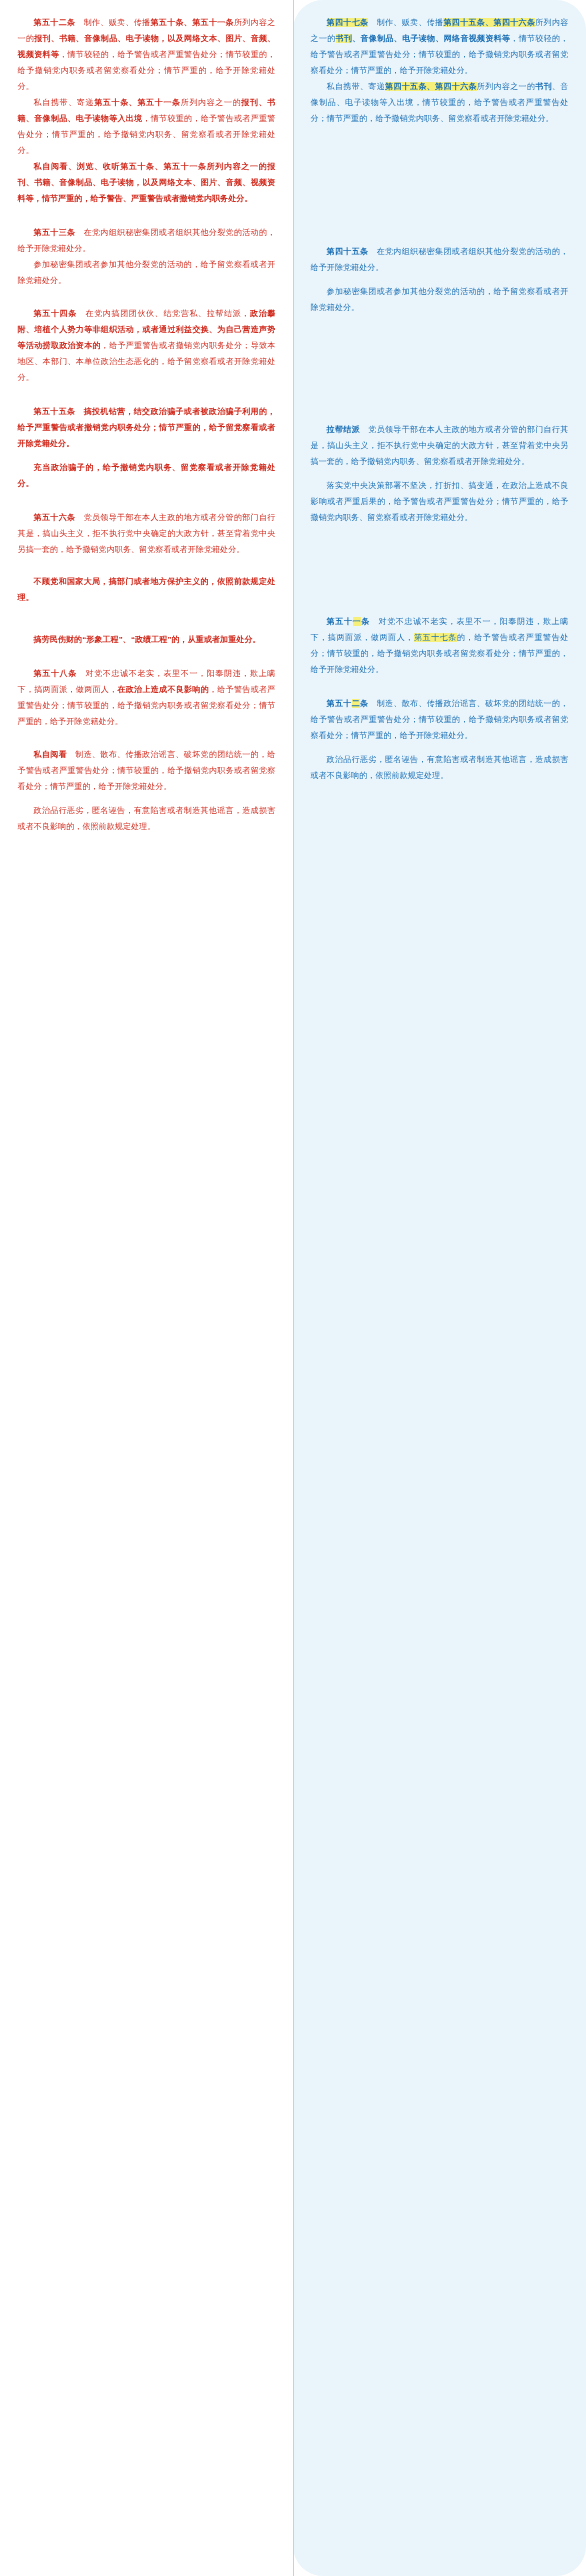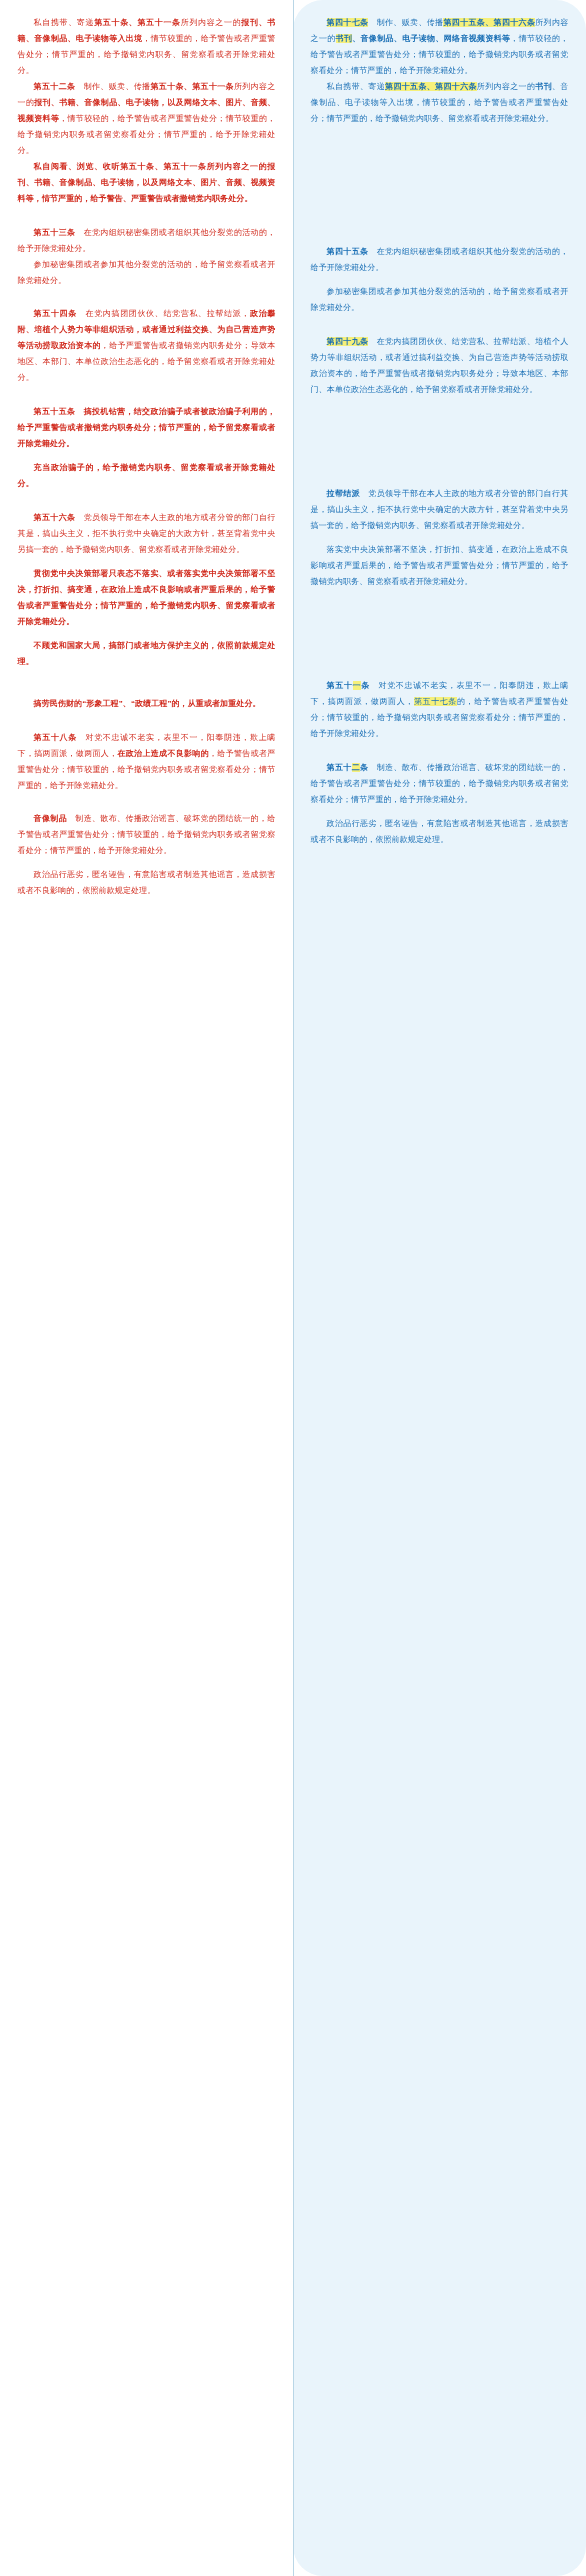--- a/index.html
+++ b/index.html
@@ -62,60 +62,58 @@
   .art {
     font-weight: bold;
   }
 </style>
 </head>
 <body>
 
 <div class="doc">
 
   <div class="col col-left" id="left-col">
+      <p class="para indent"><span class="art">第五十二条</span><span>　制作、贩卖、传播</span><span class="art">第五十条、第五十一条</span><span>所列内容之一的</span><span class="art">报刊、书籍、音像制品、电子读物，以及网络文本、图片、音频、视频资料等</span><span>，情节较轻的，给予警告或者严重警告处分；情节较重的，给予撤销党内职务或者留党察看处分；情节严重的，给予开除党籍处分。</span></p>
       <p class="para indent"><span>私自携带、寄递</span><span class="art">第五十条、第五十一条</span><span>所列内容之一的</span><span class="art">报刊、书籍、音像制品、电子读物等入出境</span><span>，情节较重的，给予警告或者严重警告处分；情节严重的，给予撤销党内职务、留党察看或者开除党籍处分。</span></p>
-      <p class="para indent"><span class="art">第五十二条</span><span>　制作、贩卖、传播</span><span class="art">第五十条、第五十一条</span><span>所列内容之一的</span><span class="art">报刊、书籍、音像制品、电子读物，以及网络文本、图片、音频、视频资料等</span><span>，情节较轻的，给予警告或者严重警告处分；情节较重的，给予撤销党内职务或者留党察看处分；情节严重的，给予开除党籍处分。</span></p>
       <p class="para indent"><span class="art">私自阅看、浏览、收听第五十条、第五十一条所列内容之一的报刊、书籍、音像制品、电子读物，以及网络文本、图片、音频、视频资料等，情节严重的，给予警告、严重警告或者撤销党内职务处分。</span></p>
       <div class="spacer-m"></div>
       <p class="para indent"><span class="art">第五十三条</span><span>　在党内组织秘密集团或者组织其他分裂党的活动的，给予开除党籍处分。</span></p>
       <p class="para indent"><span>参加秘密集团或者参加其他分裂党的活动的，给予留党察看或者开除党籍处分。</span></p>
       <div class="spacer-m"></div>
       <p class="para indent"><span class="art">第五十四条</span><span>　在党内搞团团伙伙、结党营私、拉帮结派，</span><span class="art">政治攀附、培植个人势力等非组织活动，或者通过利益交换、为自己营造声势等活动捞取政治资本的</span><span>，给予严重警告或者撤销党内职务处分；导致本地区、本部门、本单位政治生态恶化的，给予留党察看或者开除党籍处分。</span></p>
       <div class="spacer-m"></div>
       <p class="para indent"><span class="art">第五十五条　搞投机钻营，结交政治骗子或者被政治骗子利用的，给予严重警告或者撤销党内职务处分；情节严重的，给予留党察看或者开除党籍处分。</span></p>
       <div class="spacer-s"></div>
       <p class="para indent"><span class="art">充当政治骗子的，给予撤销党内职务、留党察看或者开除党籍处分。</span></p>
       <div class="spacer-m"></div>
       <p class="para indent"><span class="art">第五十六条</span><span>　党员领导干部在本人主政的地方或者分管的部门自行其是，搞山头主义，拒不执行党中央确定的大政方针，甚至背着党中央另搞一套的，给予撤销党内职务、留党察看或者开除党籍处分。</span></p>
       <div class="spacer-s"></div>
-      <p class="para indent"><span class="art">贯彻党中央决策部署只表态不落实、或者落实党中央决策部署不坚决，打折扣、搞变通，在政治上造成不良影响或者严重后果的，给予警告或者严重警告处分；情节严重的，给予撤销党内职务、留党察看或者开除党籍处分。</span></p>
       <div class="spacer-s"></div>
       <p class="para indent"><span class="art">不顾党和国家大局，搞部门或者地方保护主义的，依照前款规定处理。</span></p>
       <div class="spacer-m"></div>
       <div class="spacer-s"></div>
       <p class="para indent"><span class="art">搞劳民伤财的“形象工程”、“政绩工程”的，从重或者加重处分。</span></p>
       <div class="spacer-m"></div>
       <p class="para indent"><span class="art">第五十八条</span><span>　对党不忠诚不老实，表里不一，阳奉阴违，欺上瞒下，搞两面派，做两面人，</span><span class="art">在政治上造成不良影响的</span><span>，给予警告或者严重警告处分；情节较重的，给予撤销党内职务或者留党察看处分；情节严重的，给予开除党籍处分。</span></p>
       <div class="spacer-m"></div>
-      <p class="para indent"><span class="art">音像制品</span><span>　制造、散布、传播政治谣言、破坏党的团结统一的，给予警告或者严重警告处分；情节较重的，给予撤销党内职务或者留党察看处分；情节严重的，给予开除党籍处分。</span></p>
+      <p class="para indent"><span class="art">私自阅看</span><span>　制造、散布、传播政治谣言、破坏党的团结统一的，给予警告或者严重警告处分；情节较重的，给予撤销党内职务或者留党察看处分；情节严重的，给予开除党籍处分。</span></p>
       <div class="spacer-s"></div>
       <p class="para indent"><span>政治品行恶劣，匿名诬告，有意陷害或者制造其他谣言，造成损害或者不良影响的，依照前款规定处理。</span></p>
     </div>
 
   <div class="divider"></div>
 
   <div class="col col-right" id="right-col">
       <p class="para indent blue"><span class="art hl">第四十七条</span><span>　制作、贩卖、传播</span><span class="art hl">第四十五条、第四十六条</span><span>所列内容之一的</span><span class="art hl">书刊</span><span class="art">、音像制品、电子读物、</span><span class="art">网络音视频资料等</span><span>，情节较轻的，给予警告或者严重警告处分；情节较重的，给予撤销党内职务或者留党察看处分；情节严重的，给予开除党籍处分。</span></p>
       <p class="para indent blue"><span>私自携带、寄递</span><span class="art hl">第四十五条、第四十六条</span><span>所列内容之一的</span><span class="art">书刊</span><span>、音像制品、电子读物等入出境，情节较重的，给予警告或者严重警告处分；情节严重的，给予撤销党内职务、留党察看或者开除党籍处分。</span></p>
       <div class="spacer-h"></div>
       <p class="para indent blue"><span class="art">第四十五条</span><span>　在党内组织秘密集团或者组织其他分裂党的活动的，给予开除党籍处分。</span></p>
       <div class="spacer-s"></div>
       <p class="para indent blue"><span>参加秘密集团或者参加其他分裂党的活动的，给予留党察看或者开除党籍处分。</span></p>
       <div class="spacer-m"></div>
-      <p class="para indent blue"><span class="art hl">第四十九条</span><span>　在党内搞团团伙伙、结党营私、拉帮结派、培植个人势力等非组织活动，或者通过搞利益交换、为自己营造声势等活动捞取政治资本的，给予严重警告或者撤销党内职务处分；导致本地区、本部门、本单位政治生态恶化的，给予留党察看或者开除党籍处分。</span></p>
       <div class="spacer-xxl"></div>
       <p class="para indent blue"><span class="art">拉帮结派</span><span>　党员领导干部在本人主政的地方或者分管的部门自行其是，搞山头主义，拒不执行党中央确定的大政方针，甚至背着党中央另搞一套的，给予撤销党内职务、留党察看或者开除党籍处分。</span></p>
       <div class="spacer-s"></div>
       <p class="para indent blue"><span>落实党中央决策部署不坚决，打折扣、搞变通，在政治上造成不良影响或者严重后果的，给予警告或者严重警告处分；情节严重的，给予撤销党内职务、留党察看或者开除党籍处分。</span></p>
       <div class="spacer-xxl"></div>
       <p class="para indent blue"><span class="art">第五十</span><span class="art hl">一</span><span class="art">条</span><span>　对党不忠诚不老实，表里不一，阳奉阴违，欺上瞒下，搞两面派，做两面人，</span><span class="hl">第五十七条</span><span>的，给予警告或者严重警告处分；情节较重的，给予撤销党内职务或者留党察看处分；情节严重的，给予开除党籍处分。</span></p>
       <div class="spacer-m"></div>
       <p class="para indent blue"><span class="art">第五十</span><span class="art hl">二</span><span class="art">条</span><span>　制造、散布、传播政治谣言、破坏党的团结统一的，给予警告或者严重警告处分；情节较重的，给予撤销党内职务或者留党察看处分；情节严重的，给予开除党籍处分。</span></p>
       <div class="spacer-s"></div>
       <p class="para indent blue"><span>政治品行恶劣，匿名诬告，有意陷害或者制造其他谣言，造成损害或者不良影响的，依照前款规定处理。</span></p>

